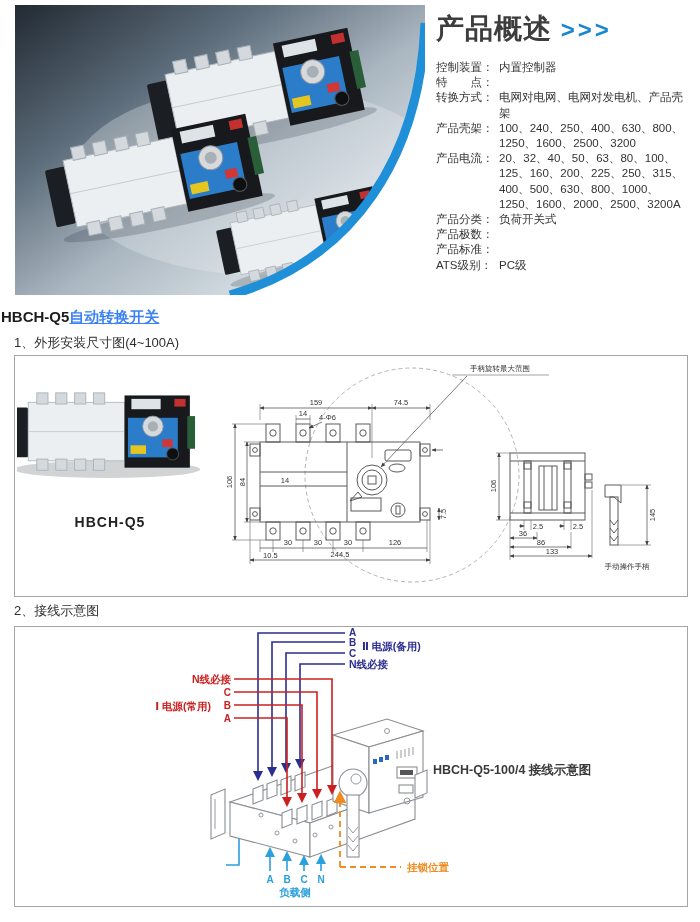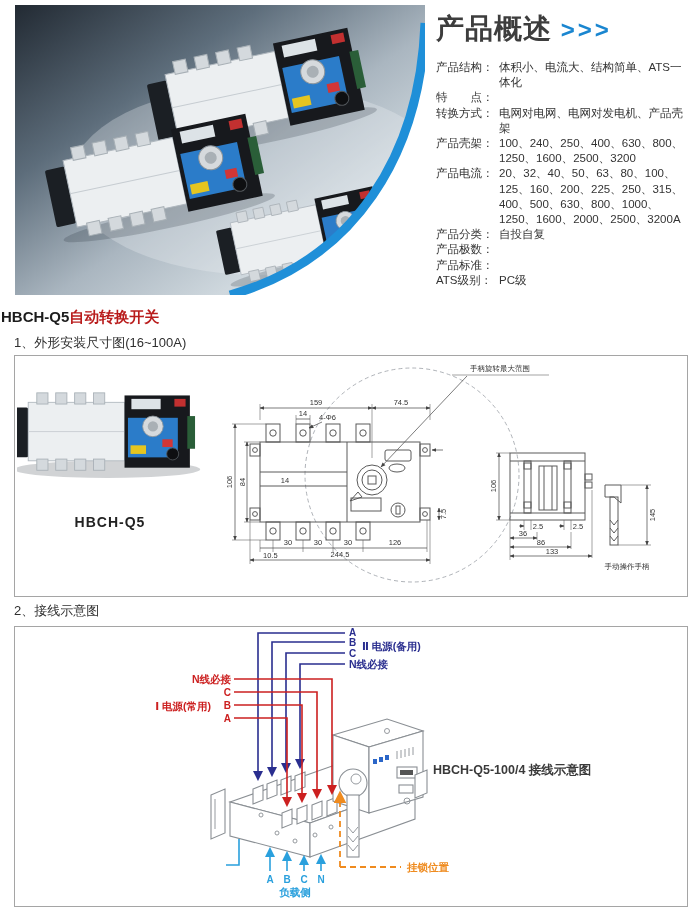--- a/index.html
+++ b/index.html
@@ -11,21 +11,21 @@
   .overview{position:absolute;left:436px;top:10px;width:256px;}
   .ov-title{font-size:28px;font-weight:bold;color:#3d3d3d;letter-spacing:1px;margin:0 0 12px 0;}
   .ov-title .arrows{color:#1a86d0;font-size:24px;letter-spacing:3px;font-weight:bold;}
   .spec-list{font-size:11.5px;line-height:15.2px;color:#333;}
   .spec-row{display:flex;}
   .spec-label{flex:0 0 63px;white-space:nowrap;}
   .spec-value{flex:1;}
   
   .sec-heading{position:absolute;left:1px;top:308px;font-size:15px;font-weight:bold;}
   .sec-heading .model{color:#1c1c1c;}
-  .sec-heading .rest{color:#b91c1c;}
+  .sec-heading .rest{color:#3b82f6;text-decoration:underline;}
   .sub-heading{position:absolute;font-size:13px;color:#2f2f2f;}
   .sub1{left:14px;top:334px;}
   .sub2{left:14px;top:602px;}
   .box{position:absolute;left:14px;width:672px;border:1px solid #a5a5a5;background:#fff;}
   .box1{top:355px;height:240px;}
   .box2{top:626px;height:279px;}
   .photo1{position:absolute;left:2px;top:22px;width:186px;height:130px;}
   .photo1-caption{position:absolute;left:2px;top:158px;width:186px;text-align:center;
                   font-size:14px;font-weight:bold;color:#222;letter-spacing:1px;}
   .dim-svg{position:absolute;left:212px;top:2px;width:448px;height:234px;}
@@ -90,59 +90,59 @@
       <use href="#ats-device" transform="translate(198,212) rotate(-12) scale(0.78)"></use>
       <path d="M410,18 C405,150 340,255 215,290 L410,290 Z" fill="#ffffff"></path>
       <path d="M410,18 C405,150 340,255 215,290" fill="none" stroke="#1f8fd8" stroke-width="9"></path>
     </svg>
   </div>
 
   <div class="overview">
     <h1 class="ov-title"><span>产品概述</span> <span class="arrows">&gt;&gt;&gt;</span></h1>
     <div class="spec-list">
       <div class="spec-row">
-          <span class="spec-label">产品结构：</span>
-          <span class="spec-value">体积小、电流大、结构简单、ATS一体化</span>
+          <span class="spec-label">控制装置：</span>
+          <span class="spec-value">内置控制器</span>
         </div>
       <div class="spec-row">
           <span class="spec-label">特　　点：</span>
         </div>
       <div class="spec-row">
           <span class="spec-label">转换方式：</span>
           <span class="spec-value">电网对电网、电网对发电机、产品壳架</span>
         </div>
       <div class="spec-row">
           <span class="spec-label">产品壳架：</span>
           <span class="spec-value">100、240、250、400、630、800、1250、1600、2500、3200</span>
         </div>
       <div class="spec-row">
           <span class="spec-label">产品电流：</span>
           <span class="spec-value">20、32、40、50、63、80、100、125、160、200、225、250、315、400、500、630、800、1000、1250、1600、2000、2500、3200A</span>
         </div>
       <div class="spec-row">
           <span class="spec-label">产品分类：</span>
-          <span class="spec-value">自投自复</span>
+          <span class="spec-value">负荷开关式</span>
         </div>
       <div class="spec-row">
           <span class="spec-label">产品极数：</span>
         </div>
       <div class="spec-row">
           <span class="spec-label">产品标准：</span>
         </div>
       <div class="spec-row">
           <span class="spec-label">ATS级别：</span>
           <span class="spec-value">PC级</span>
         </div>
     </div>
   </div>
 
   <div class="sec-heading">
     <span class="model">HBCH-Q5</span><span class="rest">自动转换开关</span>
   </div>
-  <div class="sub-heading sub1">1、外形安装尺寸图(16~100A)</div>
+  <div class="sub-heading sub1">1、外形安装尺寸图(4~100A)</div>
 
   <div class="box box1">
     <div class="photo1">
       <svg width="186" height="130" viewBox="0 0 186 130">
         <use href="#ats-device" transform="translate(-6,14) scale(0.86)"></use>
       </svg>
     </div>
     <div class="photo1-caption">HBCH-Q5</div>
 
     <svg class="dim-svg" viewBox="0 0 448 234">

